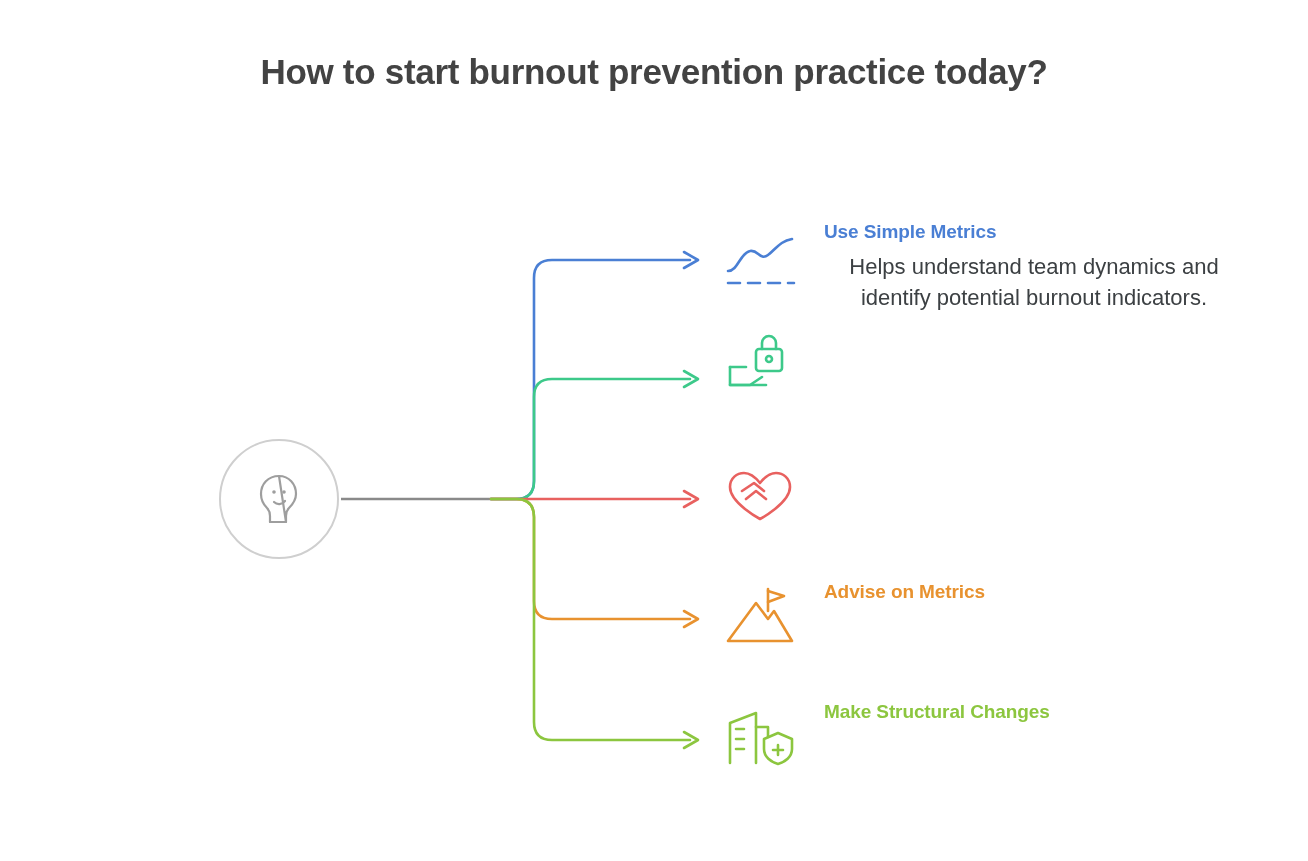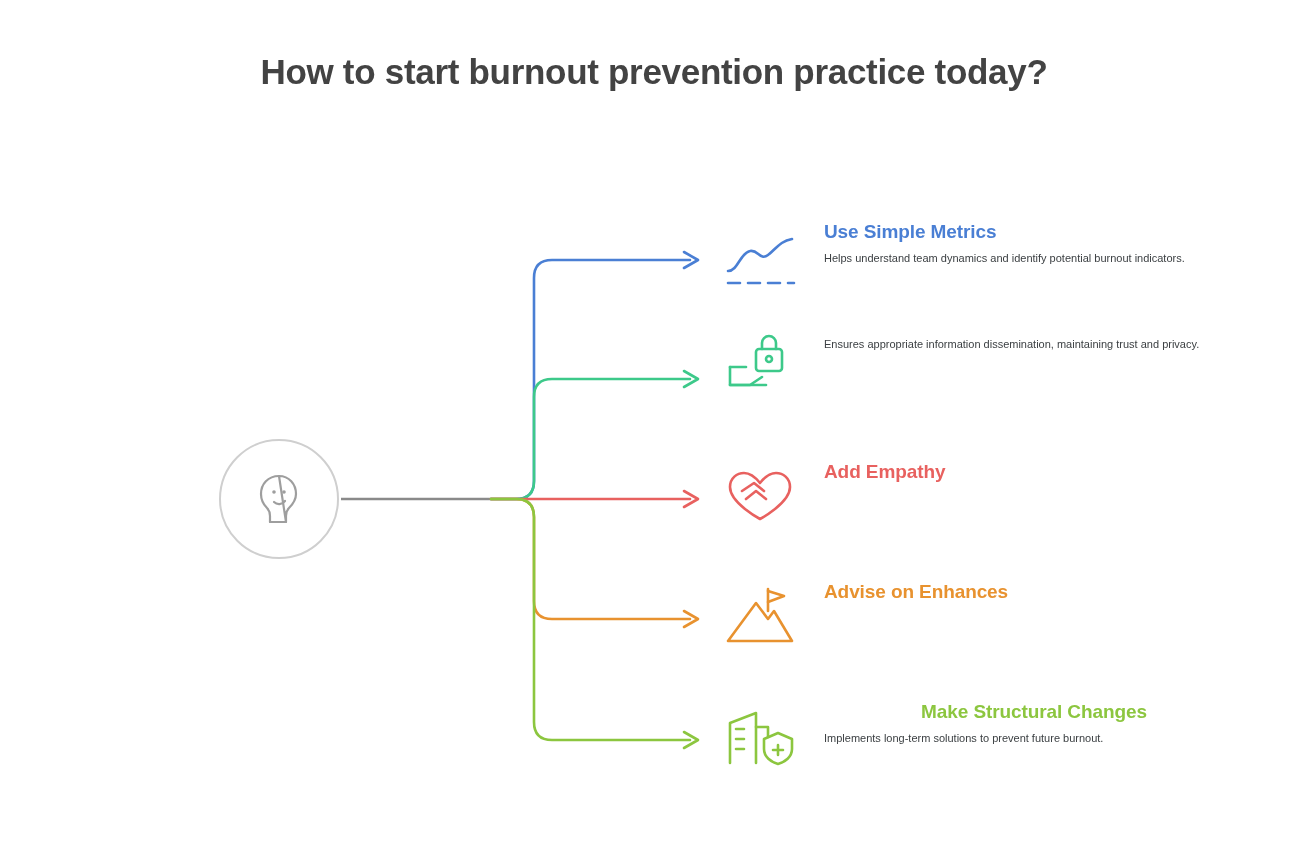--- a/index.html
+++ b/index.html
@@ -66,23 +66,24 @@
     width: 420px;
   }
   .branch h3 {
     margin: 0;
     font-size: 19px;
     font-weight: bold;
     letter-spacing: -0.1px;
   }
   .branch p {
     margin: 8px 0 0 0;
-    font-size: 11px;
+    font-size: 22px;
     line-height: 1.42;
     color: #3c4043;
+    text-align: center;
   }
   .hub {
     position: absolute;
     left: 215px;
     top: 439px;
     width: 120px;
     height: 120px;
     border: 2px solid #cfcfcf;
     border-radius: 50%;
     box-sizing: border-box;
@@ -154,60 +155,57 @@
         <svg width="76" height="66" viewBox="0 0 76 66" fill="none" stroke="#3dc98a" stroke-width="2.6" stroke-linecap="round" stroke-linejoin="round">
           <rect x="34" y="16" width="26" height="22" rx="3"></rect>
           <path d="M40 16 L40 10 A7 7 0 0 1 54 10 L54 16"></path>
           <circle cx="47" cy="26" r="3"></circle>
           <path d="M8 34 L8 52 L8 52 L28 52 L40 44"></path>
           <path d="M8 52 L44 52"></path>
           <path d="M8 34 L24 34"></path>
         </svg>
       </div>
       <div class="texts">
-        <p>Ensures appropriate information dissemination, maintaining trust and privacy.</p>
       </div>
     </div>
 
     <div class="branch" style="top: 260px;">
       <div class="icon-box">
         <svg width="76" height="66" viewBox="0 0 76 66" fill="none" stroke="#e8615f" stroke-width="2.6" stroke-linecap="round" stroke-linejoin="round">
           <path d="M38 54 C38 54 8 38 8 22 C8 13 15 8 22 8 C29 8 34 13 38 18 C42 13 47 8 54 8 C61 8 68 13 68 22 C68 38 38 54 38 54 Z"></path>
           <path d="M20 26 L32 18 L42 26"></path>
           <path d="M24 34 L34 26 L44 34"></path>
         </svg>
       </div>
       <div class="texts">
-        <h3 style="color:#e8615f;">Add Empathy</h3>
       </div>
     </div>
 
     <div class="branch" style="top: 380px;">
       <div class="icon-box">
         <svg width="76" height="66" viewBox="0 0 76 66" fill="none" stroke="#e8922f" stroke-width="2.6" stroke-linecap="round" stroke-linejoin="round">
           <path d="M6 56 L34 18 L46 34 L52 26 L70 56 Z"></path>
           <path d="M46 26 L46 4"></path>
           <path d="M46 6 L62 11 L46 17"></path>
         </svg>
       </div>
       <div class="texts">
-        <h3 style="color:#e8922f;">Advise on Enhances</h3>
+        <h3 style="color:#e8922f;">Advise on Metrics</h3>
       </div>
     </div>
 
     <div class="branch" style="top: 500px;">
       <div class="icon-box">
         <svg width="76" height="66" viewBox="0 0 76 66" fill="none" stroke="#8cc63f" stroke-width="2.6" stroke-linecap="round" stroke-linejoin="round">
           <path d="M8 58 L8 18 L34 8 L34 58"></path>
           <path d="M34 22 L46 22 L46 32"></path>
           <path d="M14 24 L22 24 M14 34 L22 34 M14 44 L22 44"></path>
           <path d="M56 28 L70 34 L70 44 C70 52 63 57 56 59 C49 57 42 52 42 44 L42 34 Z"></path>
           <path d="M56 40 L56 50 M51 45 L61 45"></path>
         </svg>
       </div>
       <div class="texts">
-        <h3 style="color:#8cc63f;text-align:center;">Make Structural Changes</h3>
-        <p>Implements long-term solutions to prevent future burnout.</p>
+        <h3 style="color:#8cc63f;">Make Structural Changes</h3>
       </div>
     </div>
 
   </div>
 </div>
 
 </body></html>

